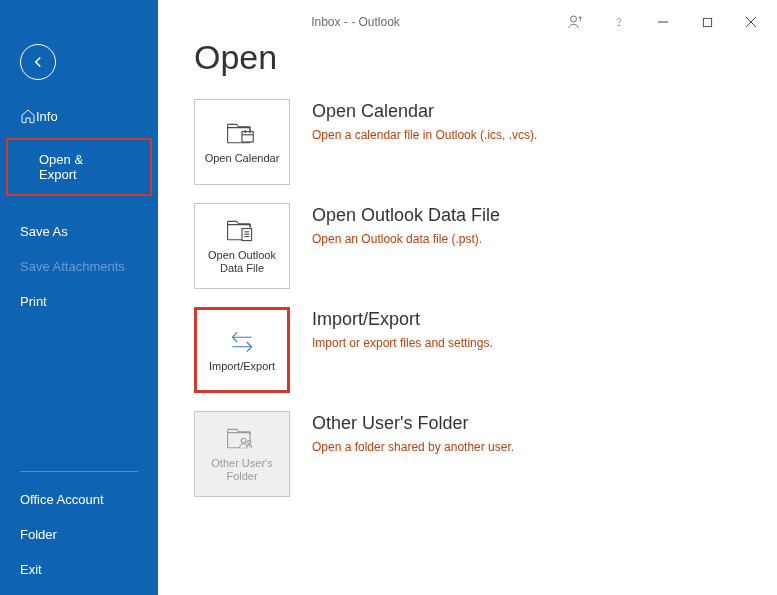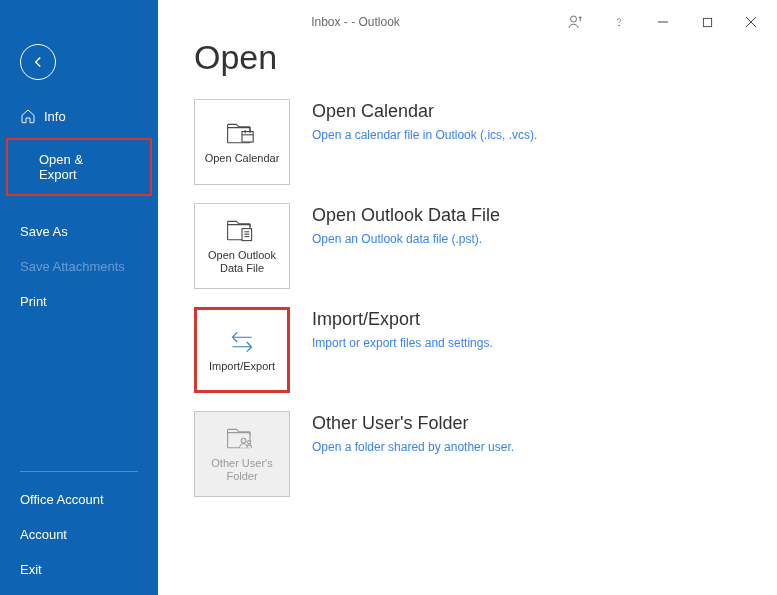--- a/index.html
+++ b/index.html
@@ -1,21 +1,21 @@
 <!DOCTYPE html>
 <html><head>
   <meta charset="utf-8">
   <style>
     * { margin: 0; padding: 0; box-sizing: border-box; font-family: "Segoe UI", -apple-system, sans-serif; }
     body { width: 777px; height: 595px; display: flex; background: #fff; overflow: hidden; }
     .sidebar { width: 158px; background: #0f63b3; color: #fff; display: flex; flex-direction: column; padding-top: 44px; }
     .back-btn { width: 36px; height: 36px; margin-left: 20px; margin-bottom: 18px; border: 1.5px solid #fff; border-radius: 50%; display: flex; align-items: center; justify-content: center; cursor: pointer; }
     .back-btn svg { stroke: #fff; }
     .nav-item { display: flex; align-items: center; padding: 10px 20px; font-size: 13px; cursor: pointer; min-height: 30px; }
-    .nav-item.with-icon { gap: 8px; }
+    .nav-item.with-icon { }
     .nav-item.highlighted { border: 2px solid #d6362b; margin: 4px 6px; padding: 12px 31px; }
     .nav-item.disabled { color: #6a9cd4; cursor: default; text-align: center; }
     .nav-icon { width: 16px; height: 16px; fill: none; stroke: #fff; stroke-width: 1.4; flex-shrink: 0; }
     .divider { border-top: 1px solid #568cc5; margin: 20px 20px 10px; }
     .spacer { height: 14px; }
     .main { flex: 1; display: flex; flex-direction: column; background: #fff; }
     .titlebar { height: 30px; display: flex; align-items: center; padding: 14px 4px 0 0; color: #6b6b6b; font-size: 12px; }
     .titlebar-text { flex: 1; text-align: center; }
     .titlebar-btn { width: 44px; height: 30px; display: flex; align-items: center; justify-content: center; cursor: pointer; }
     .titlebar-btn svg { stroke: #444; fill: none; stroke-width: 1; }
@@ -27,21 +27,21 @@
     .tile.highlighted { border: 3px solid #d6362b; }
     .tile.disabled { background: #efefef; color: #9a9a9a; cursor: default; }
     .tile-icon { width: 32px; height: 28px; display: flex; align-items: center; justify-content: center; }
     .tile-icon svg { stroke: #4a4a4a; fill: none; stroke-width: 1.4; }
     .tile.disabled .tile-icon svg { stroke: #9a9a9a; }
     .tile.highlighted .tile-icon svg { stroke: #2f7bc3; }
     .tile-label { font-size: 11px; line-height: 13px; color: #333; }
     .tile.disabled .tile-label { color: #9a9a9a; }
     .option-desc { padding-top: 2px; }
     .option-title { font-size: 18px; font-weight: 400; color: #333; margin-bottom: 6px; }
-    .option-sub { font-size: 12px; color: #3b82f6; }
+    .option-sub { font-size: 12px; color: #c2410c; }
   </style>
 </head>
 <body>
 
 <div class="sidebar">
   <div class="back-btn">
     <svg width="18" height="18" viewBox="0 0 24 24" fill="none" stroke-width="2">
         <path d="M15 6l-6 6 6 6"></path>
       </svg>
   </div>
@@ -63,21 +63,21 @@
   </div>
   <div class="nav-item">
     <span>Print</span>
   </div>
   <div style="flex:1"></div>
   <div class="divider"></div>
   <div class="nav-item">
     <span>Office Account</span>
   </div>
   <div class="nav-item">
-    <span>Account</span>
+    <span>Folder</span>
   </div>
   <div class="nav-item">
     <span>Exit</span>
   </div>
   <div style="height:8px"></div>
 </div>
 
 <div class="main">
   <div class="titlebar">
     <div class="titlebar-text">Inbox -   -  Outlook</div>

